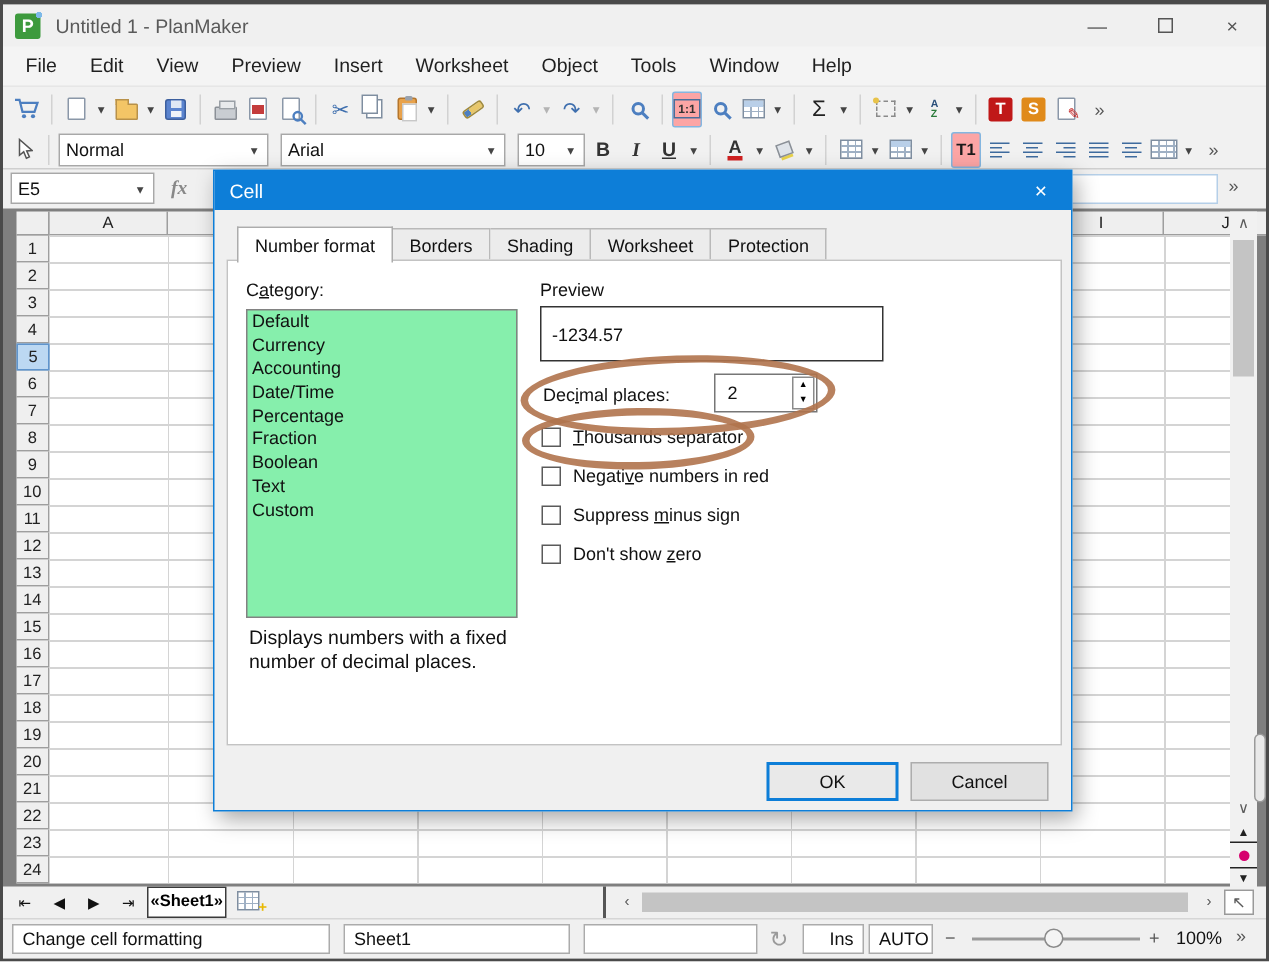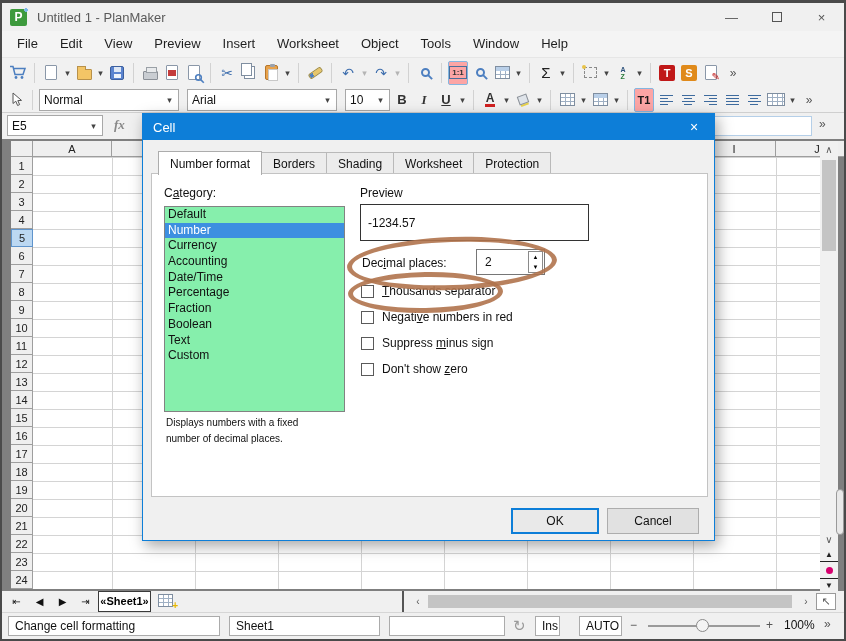--- a/index.html
+++ b/index.html
@@ -110,21 +110,21 @@
   #spinval{position:absolute;left:8px;top:5px}
   #spincol{position:absolute;right:1px;top:1px;bottom:1px;width:15px;border:1px solid #8a8a8a;display:flex;flex-direction:column}
   #spincol span{flex:1;display:flex;align-items:center;justify-content:center;font-size:6px;color:#000}
   .chkrow{position:absolute;left:209px;display:flex;align-items:center;gap:8px;height:16px}
   .chkbox{width:13px;height:13px;background:#fff;border:1px solid #5a5a5a}
   .chklbl{font-size:12px;color:#111;white-space:nowrap}
   .acc{text-decoration:underline}
   .ellipse{position:absolute;border:5px solid #b0734d;border-radius:50%;opacity:.9;pointer-events:none;z-index:6}
   #ok{position:absolute;left:368px;top:394px;width:88px;height:26px;background:#e9e9e9;border:2px solid #0d7ed8;font-size:12px;color:#111;display:flex;align-items:center;justify-content:center}
   #cancel{position:absolute;left:464px;top:394px;width:92px;height:26px;background:#e1e1e1;border:1px solid #adadad;font-size:12px;color:#111;display:flex;align-items:center;justify-content:center}
-  .desc{position:absolute;left:14px;font-size:10px;color:#111}
+  .desc{position:absolute;left:14px;font-size:13px;color:#111}
 </style>
 </head>
 <body>
 
 <div id="win">
 
   <div class="abs" id="titlebar">
     <div id="appicon">P</div>
     <div id="title">Untitled 1 - PlanMaker</div>
     <div style="margin-left:auto;display:flex">
@@ -414,21 +414,21 @@
     <div class="sbthumb" style="left:426px;top:4px;width:364px;height:13px"></div>
     <div class="sbarrow" style="left:796px;top:2px;width:16px;height:17px">›</div>
     <div class="sbarrow" style="left:814px;top:2px;width:20px;height:17px;background:#fff;border:1px solid #9a9a9a;font-size:11px">↖</div>
   </div>
 
   <div class="abs" id="statusbar">
     <div class="stbox" style="left:6px;width:212px">Change cell formatting</div>
     <div class="stbox" style="left:227px;width:151px">Sheet1</div>
     <div class="stbox" style="left:387px;width:116px"></div>
     <div class="stglyph" style="left:511px;top:4px">↻</div>
-    <div class="stbox" style="left:533px;width:25px;text-align:left">Ins</div>
+    <div class="stbox" style="left:533px;width:41px;text-align:right">Ins</div>
     <div class="stbox" style="left:577px;width:43px;text-align:center">AUTO</div>
     <div class="stglyph" style="left:628px;top:5px;color:#555;font-size:12px">−</div>
     <div id="zoomtrack"></div>
     <div id="zoomhandle"></div>
     <div class="stglyph" style="left:764px;top:5px;color:#555;font-size:12px">+</div>
     <div class="stglyph" style="left:782px;top:5px;color:#111;font-size:12px">100%</div>
     <div class="stglyph" style="left:822px;top:4px;color:#555;font-size:12px">»</div>
   </div>
 
   <div class="abs" id="dialog">
@@ -440,21 +440,20 @@
         <span class="dtab active">Number format</span>
         <span class="dtab">Borders</span>
         <span class="dtab">Shading</span>
         <span class="dtab">Worksheet</span>
         <span class="dtab">Protection</span>
       </div>
     <div id="panel">
       <div class="lbl" style="left:12px;top:12px"><span>C</span><span class="acc">a</span><span>tegory:</span></div>
       <div id="catlist">
           <div class="citem">Default</div>
-          <div class="citem sel">Number</div>
           <div class="citem">Currency</div>
           <div class="citem">Accounting</div>
           <div class="citem">Date/Time</div>
           <div class="citem">Percentage</div>
           <div class="citem">Fraction</div>
           <div class="citem">Boolean</div>
           <div class="citem">Text</div>
           <div class="citem">Custom</div>
         </div>
       <div class="lbl" style="left:208px;top:12px">Preview</div>

